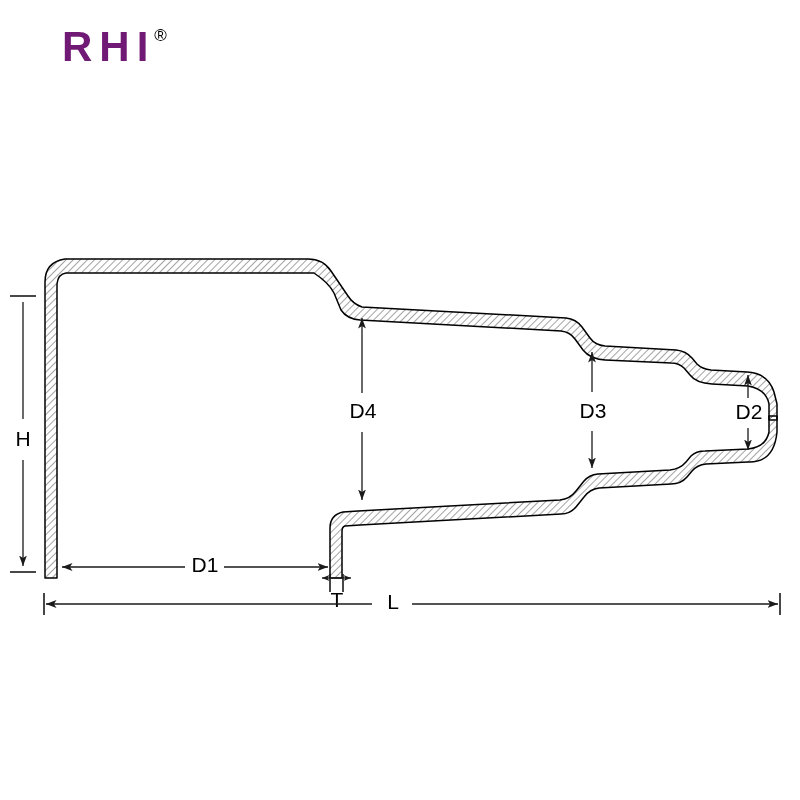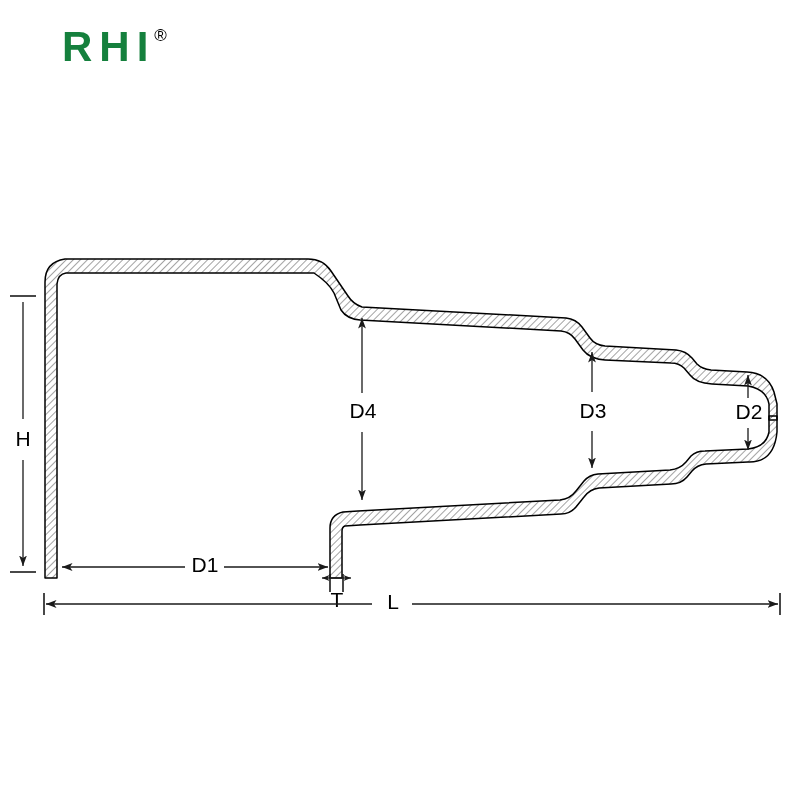--- a/index.html
+++ b/index.html
@@ -25,21 +25,21 @@
     top: 26px;
     display: flex;
     align-items: flex-start;
     user-select: none;
   }
   #logo .wordmark {
     font-family: "Liberation Sans", sans-serif;
     font-weight: bold;
     font-size: 42px;
     letter-spacing: 7px;
-    color: #15803d;
+    color: #701a75;
     line-height: 1;
   }
   #logo .regmark {
     font-family: "Liberation Sans", sans-serif;
     font-size: 17px;
     color: #000000;
     line-height: 1;
     margin-left: -1px;
     margin-top: 1px;
   }

